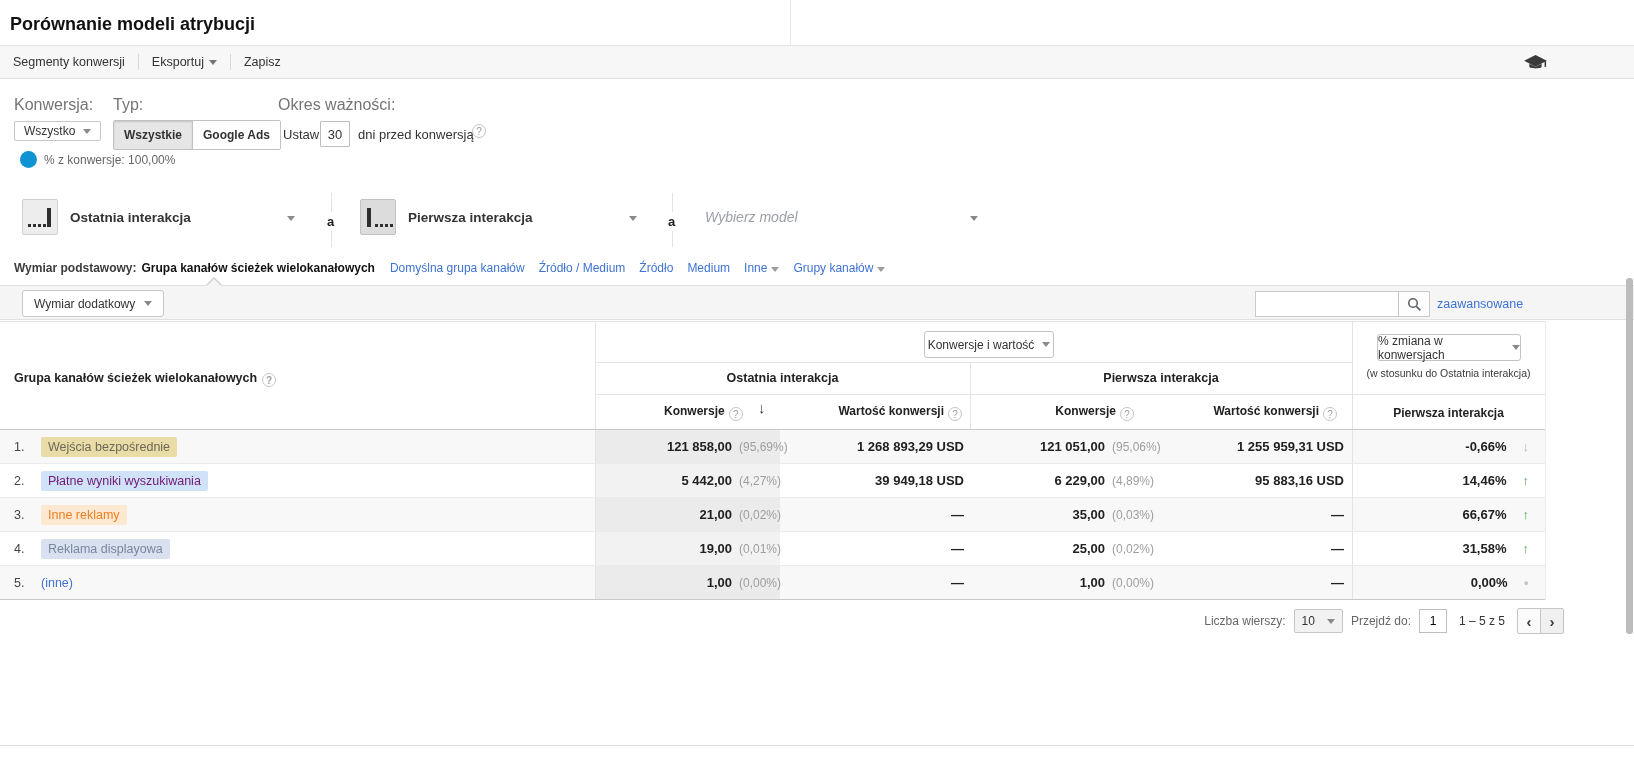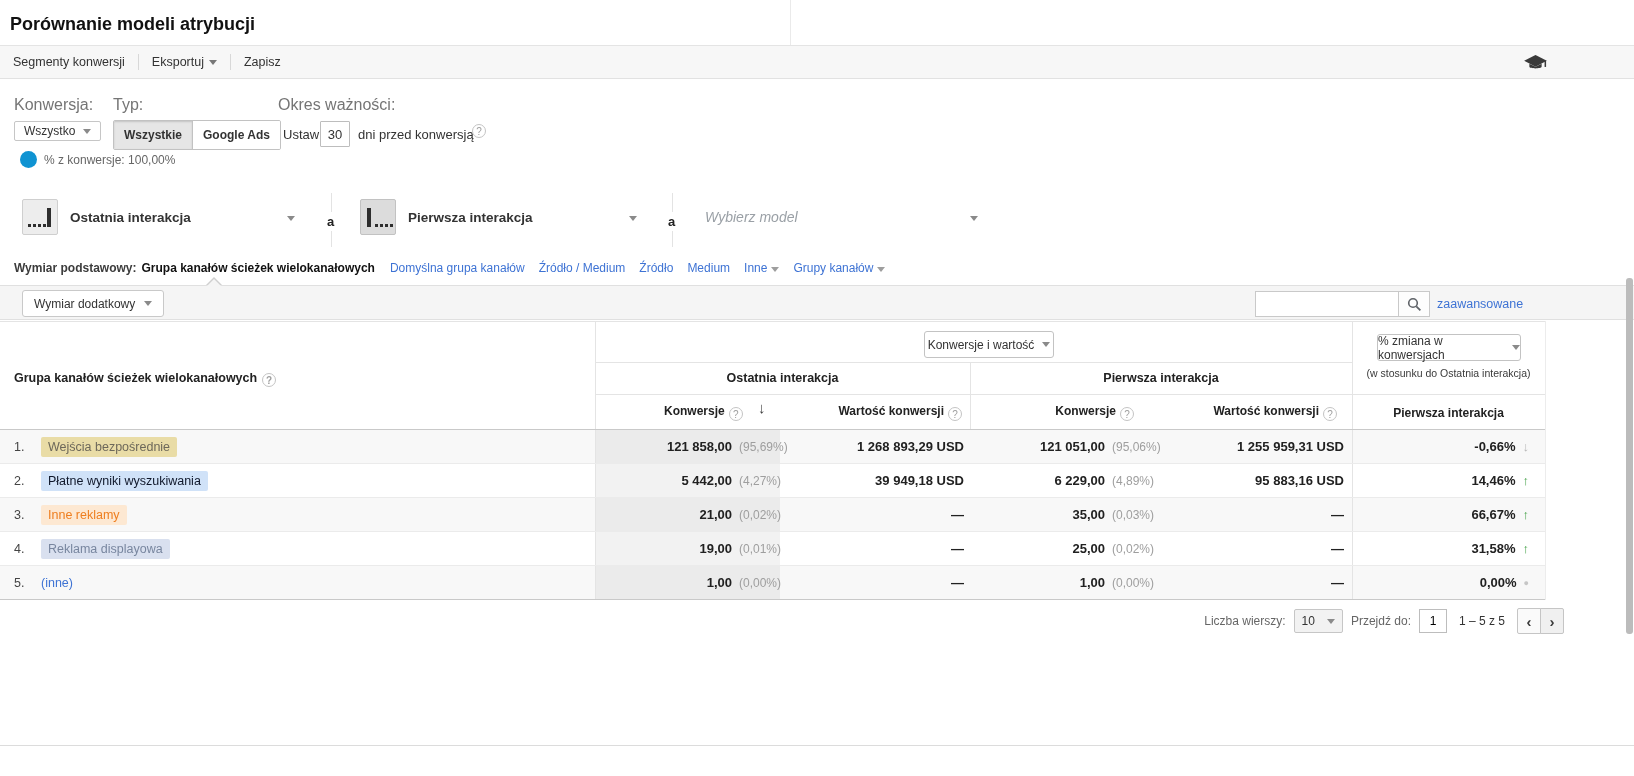--- a/index.html
+++ b/index.html
@@ -107,33 +107,33 @@
 
   .rows { position:absolute; left:0; top:430px; width:1545px; }
   .trow { display:flex; height:34px; align-items:center; border-bottom:1px solid #ebebeb; font-size:13px;
           background:#fff; }
   .trow.odd { background:#f8f8f8; }
   .trow:last-child { border-bottom:1px solid #c9c9c9; }
   .c0 { width:595px; display:flex; align-items:center; padding-left:14px; height:100%; }
   .rank { width:27px; color:#444; font-size:12.5px; }
   .chip { padding:3px 7px; border-radius:2px; font-size:12.5px; white-space:nowrap; cursor:pointer; }
   .chip-yellow { background:#e9dca6; color:#6d685a; }
-  .chip-blue   { background:#d0e2f8; color:#0f172a; }
+  .chip-blue   { background:#d0e2f8; color:#701a75; }
   .chip-orange { background:#fde8d2; color:#ee7e1f; }
   .chip-slate  { background:#d9e0ef; color:#78869f; }
   .chip-none   { background:transparent; color:#3e73d4; padding-left:0; }
   .c1 { width:185px; height:100%; display:flex; align-items:center; justify-content:flex-end;
         background:rgba(0,0,0,.05); border-left:1px solid #e4e4e4; padding-right:2px; }
   .c3 { width:190px; height:100%; display:flex; align-items:center; justify-content:flex-end; padding-right:5px; }
   .num { font-weight:bold; color:#212121; }
   .pct { width:46px; padding-left:7px; color:#9e9e9e; font-size:12px; text-align:left; white-space:nowrap; }
   .c3 .pct { width:50px; }
   .c2 { width:190px; text-align:right; padding-right:6px; font-weight:bold; color:#212121; }
   .c4 { width:192px; text-align:right; padding-right:8px; font-weight:bold; color:#212121; }
-  .c5 { width:193px; height:100%; display:flex; align-items:center; justify-content:flex-end; gap:7px;
+  .c5 { width:193px; height:100%; display:flex; align-items:center; justify-content:flex-end; gap:16px;
         padding-right:16px; border-left:1px solid #e4e4e4; }
   .chg { font-weight:bold; color:#212121; }
   .t-up   { color:#43a047; font-weight:bold; font-size:13px; }
   .t-down { color:#b7b7b7; font-weight:bold; font-size:13px; }
   .t-flat { color:#c6c6c6; font-size:9px; }
 
   
   .pager { position:absolute; left:0; top:600px; width:1564px; height:42px; display:flex; align-items:center;
            justify-content:flex-end; gap:8px; font-size:12px; color:#666; }
   .pg-select { height:24px; background:#f2f2f2; border:1px solid #c6c6c6; border-radius:2px; display:flex;

